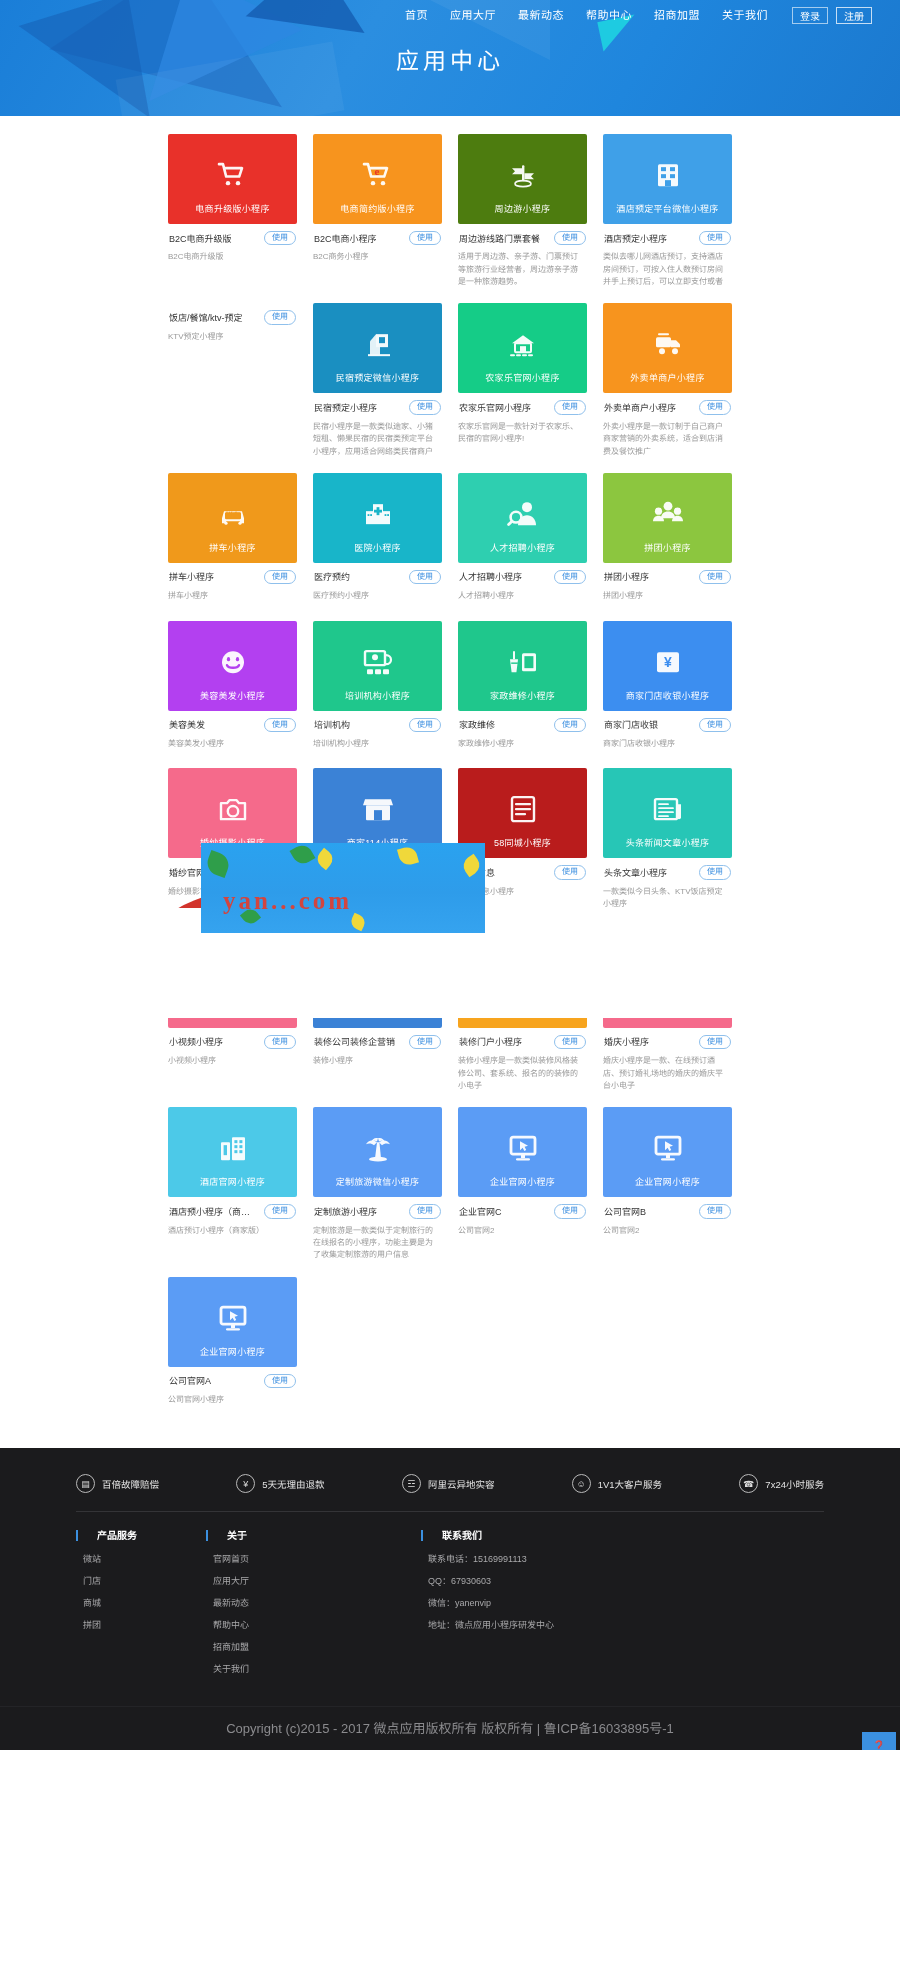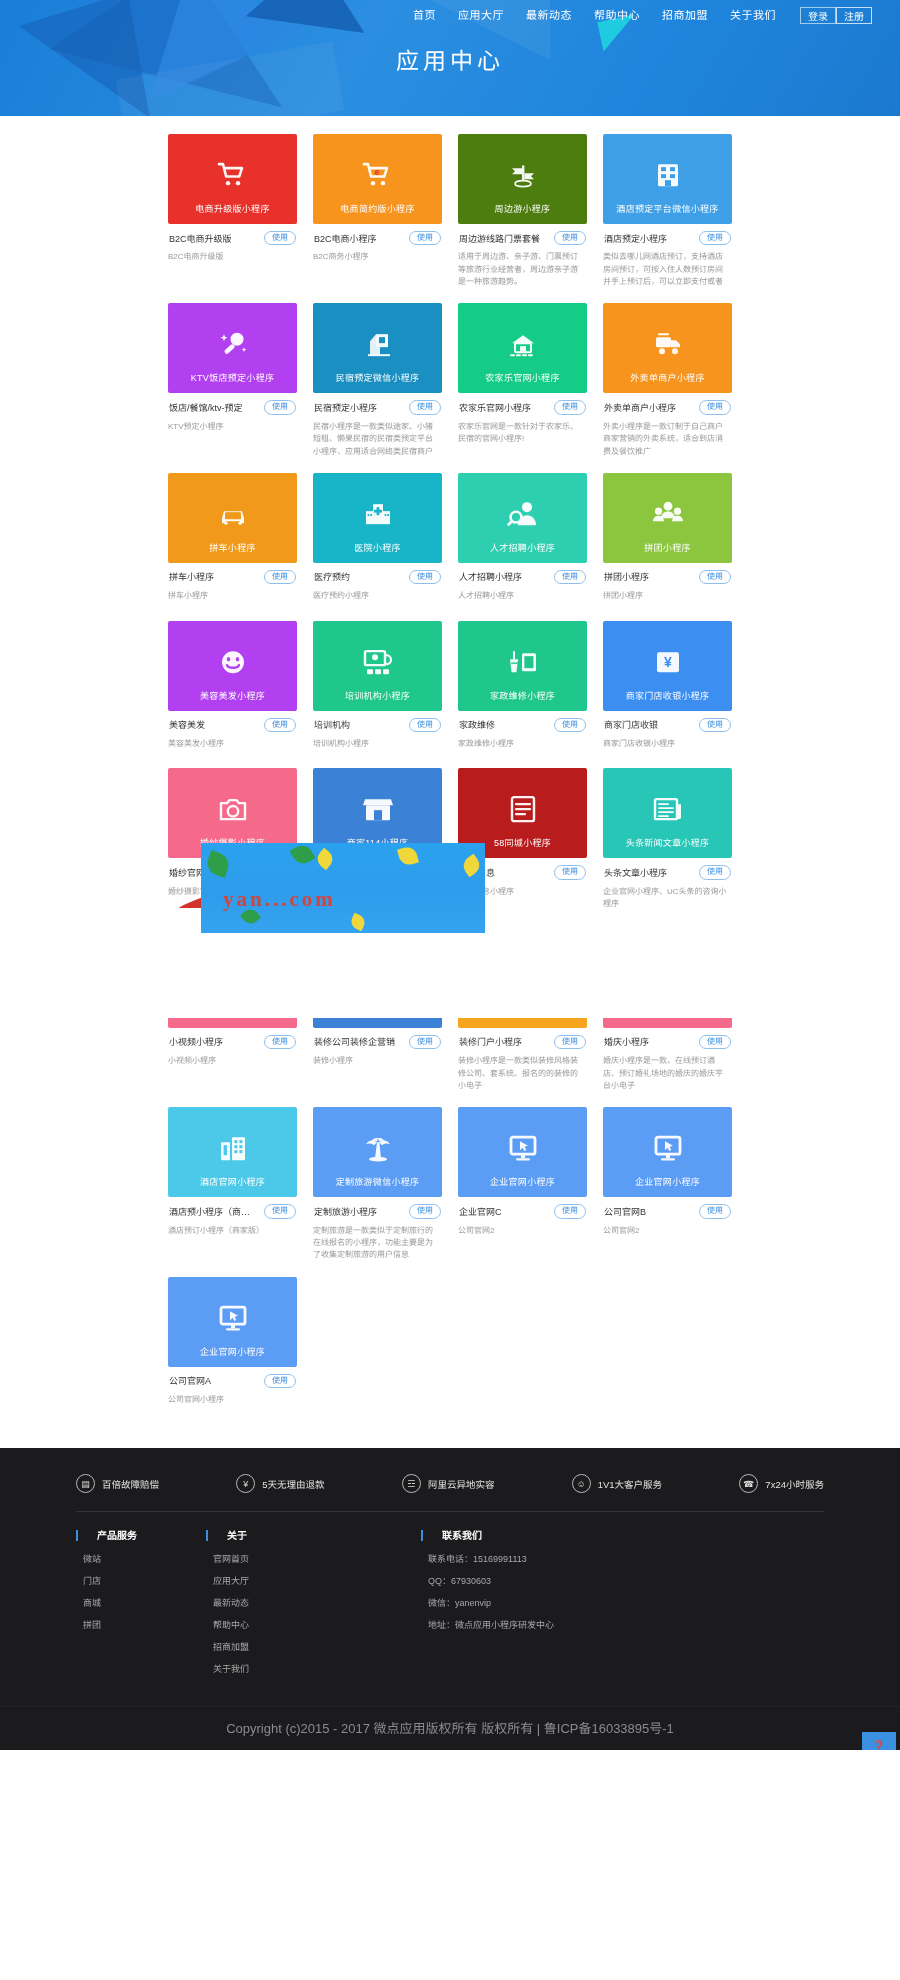--- a/index.html
+++ b/index.html
@@ -41,21 +41,21 @@
   .topnav {
     position:absolute; top:0; left:0; width:900px; height:30px;
     display:flex; align-items:center; justify-content:flex-end;
     padding-right:28px; z-index:5;
   }
   .nav-links { display:flex; gap:22px; margin-right:24px; }
   .nav-links a {
     color:#fff; font-size:11px; text-decoration:none; letter-spacing:.5px;
     white-space:nowrap; line-height:30px;
   }
-  .auth { display:flex; align-items:flex-start; gap:0; }
+  .auth { display:flex; align-items:flex-start; gap:8px; }
   .auth .btn {
     display:inline-flex; align-items:center; justify-content:center;
     min-width:34px; height:17px; padding:0 7px; font-size:10px; color:#fff;
     border:1px solid rgba(255,255,255,.75); background:transparent; cursor:pointer;
     white-space:nowrap;
   }
   .auth .btn.login { border-color:rgba(255,255,255,.6); }
 
   .hero-title {
     position:absolute; left:0; top:42px; width:900px; text-align:center;
@@ -101,21 +101,21 @@
     max-height:34px; overflow:hidden; padding-right:4px;
   }
 
   
   .overlay-banner {
     position:absolute; left:201px; top:843px; width:284px; height:90px;
     background:linear-gradient(180deg,#2aa2ef 0%,#2e9cea 55%,#35a3ef 100%);
     z-index:30; overflow:hidden;
   }
   .ob-text {
-    position:absolute; left:22px; top:44px; font-size:21px; font-weight:bold;
+    position:absolute; left:22px; top:44px; font-size:25px; font-weight:bold;
     color:#d2453f; letter-spacing:3px; font-family:"Liberation Serif",serif;
     white-space:nowrap;
   }
   .leaf { position:absolute; border-radius:0 60% 0 60%; }
   .lf1 { left:6px;  top:10px; width:22px; height:22px; background:#2f9e4a; transform:rotate(20deg); }
   .lf2 { left:92px; top:2px;  width:19px; height:19px; background:#2f9e4a; transform:rotate(-30deg); }
   .lf3 { left:116px;top:8px;  width:16px; height:16px; background:#f0d83a; transform:rotate(40deg); }
   .lf4 { left:198px;top:4px;  width:18px; height:18px; background:#f0d83a; transform:rotate(-15deg); }
   .lf5 { left:262px;top:14px; width:17px; height:17px; background:#f0d83a; transform:rotate(55deg); }
   .lf6 { left:42px; top:66px; width:15px; height:15px; background:#2f9e4a; transform:rotate(-40deg); }
@@ -281,31 +281,20 @@
           </span>
           <span class="tname">酒店预定平台微信小程序</span>
         </div>
         <div class="meta">
           <span class="title">酒店预定小程序</span>
           <button class="use">使用</button>
         </div>
         <div class="desc">类似去哪儿网酒店预订，支持酒店房间预订，可按入住人数预订房间并手上预订后，可以立即支付或者是到店支付</div>
       </div>
       <div class="card">
-        <div class="thumb" style="background:#b340f0">
-          <span class="glyph">
-            <svg width="34" height="32" viewBox="0 0 32 32" fill="#fff">
-              <circle cx="20" cy="11" r="6.5"></circle>
-              <rect x="6.5" y="19" width="12" height="4.6" rx="2.3" transform="rotate(-42 12 21)"></rect>
-              <path d="M7 6l1 2.6 2.6 1-2.6 1L7 13l-1-2.4-2.6-1 2.6-1z"></path>
-              <path d="M27 19l.7 1.8 1.8.7-1.8.7-.7 1.8-.7-1.8-1.8-.7 1.8-.7z"></path>
-            </svg>
-          </span>
-          <span class="tname">KTV饭店预定小程序</span>
-        </div>
         <div class="meta">
           <span class="title">饭店/餐馆/ktv-预定</span>
           <button class="use">使用</button>
         </div>
         <div class="desc">KTV预定小程序</div>
       </div>
       <div class="card">
         <div class="thumb" style="background:#1a8fc1">
           <span class="glyph">
             <svg width="34" height="32" viewBox="0 0 32 32" fill="#fff">
@@ -570,21 +559,21 @@
               <path d="M25 11h4v13a2 2 0 01-4 0z"></path>
               <path d="M7 11h9M7 15h14M7 19h14M7 23h9" stroke="#fff" stroke-width="1.8" stroke-linecap="round"></path>
             </svg>
           </span>
           <span class="tname">头条新闻文章小程序</span>
         </div>
         <div class="meta">
           <span class="title">头条文章小程序</span>
           <button class="use">使用</button>
         </div>
-        <div class="desc">企业官网小程序、UC头条的咨询小程序</div>
+        <div class="desc">一款类似今日头条、KTV饭店预定小程序</div>
       </div>
       <div class="card">
         <div class="thumb" style="background:#f56a8b">
           <span class="glyph">
             <svg width="34" height="32" viewBox="0 0 32 32" fill="#fff">
               <rect x="3" y="7" width="26" height="18" rx="3" fill="none" stroke="#fff" stroke-width="2.6"></rect>
               <path d="M13 11.5l8 4.5-8 4.5z"></path>
             </svg>
           </span>
           <span class="tname">微信小视频小程序</span>

